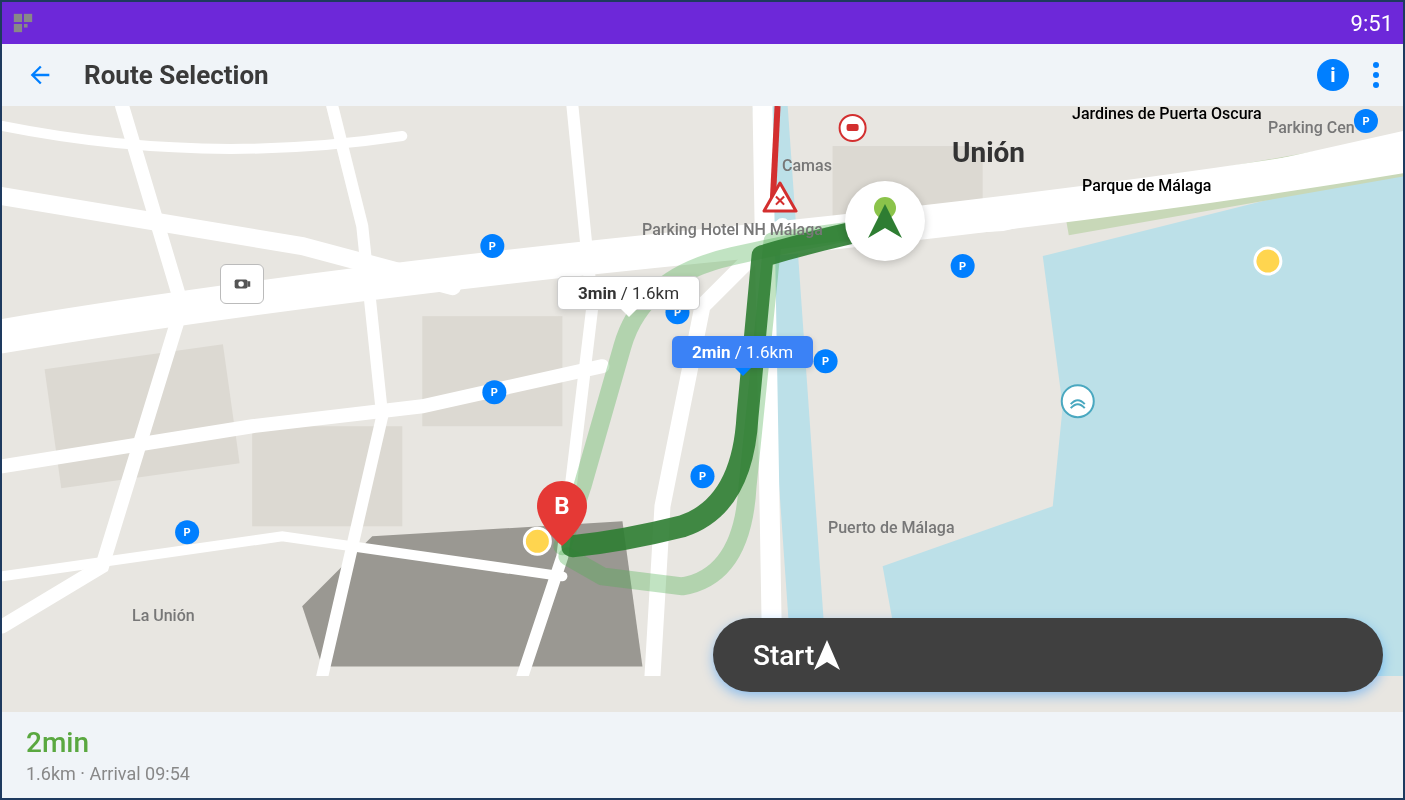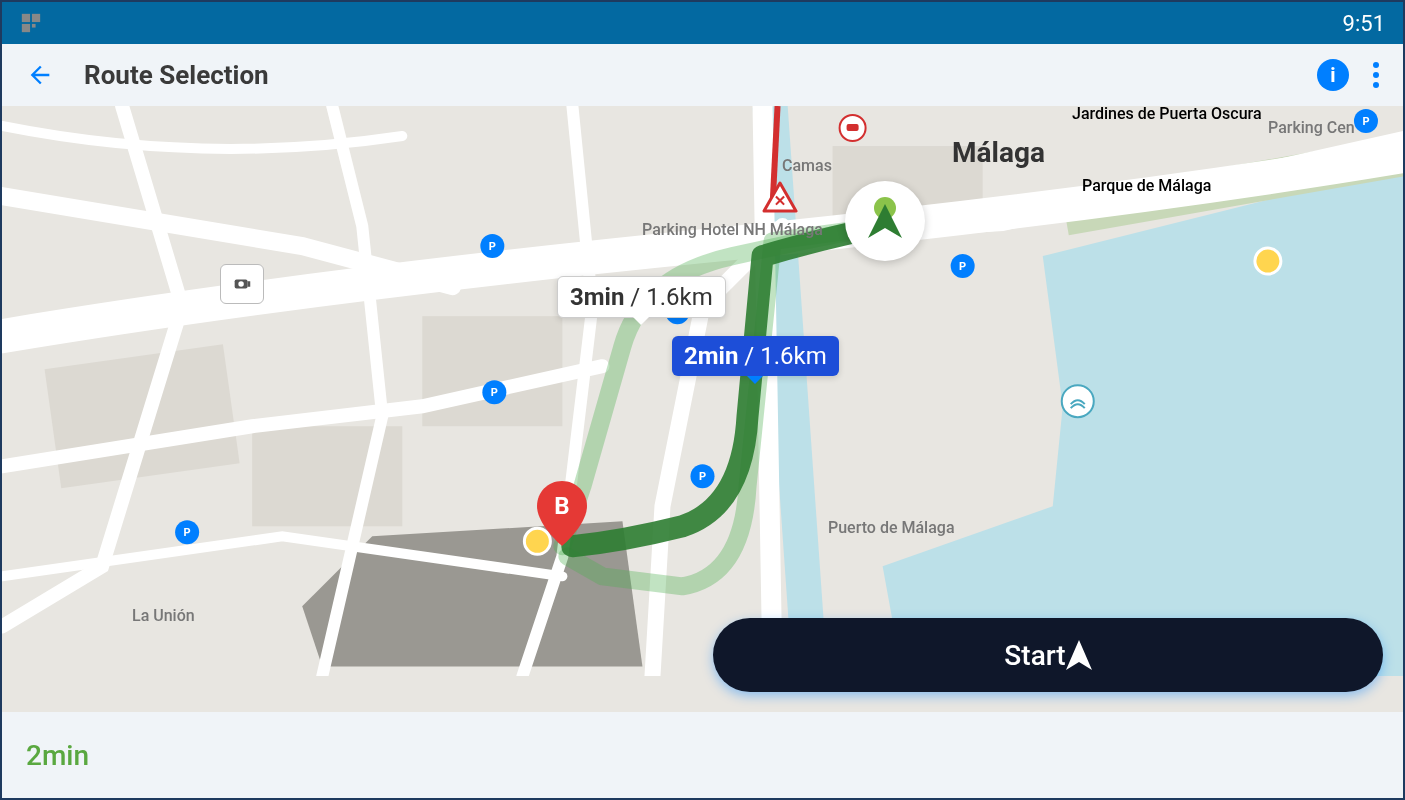--- a/index.html
+++ b/index.html
@@ -1,17 +1,17 @@
 <!DOCTYPE html>
 <html><head>
 <meta charset="utf-8">
 <style>
 *{margin:0;padding:0;box-sizing:border-box;font-family:-apple-system,BlinkMacSystemFont,"Segoe UI",Roboto,sans-serif}
 body{width:1405px;height:800px;background:#0a1929;overflow:hidden;border:2px solid #1e3a5f}
-.status-bar{height:42px;background:#0369a1;display:flex;justify-content:space-between;align-items:center;padding:0 18px;color:#fff}
+.status-bar{height:42px;background:#6d28d9;display:flex;justify-content:space-between;align-items:center;padding:0 10px;color:#fff}
 .status-icon{width:22px;height:22px;display:flex;align-items:center}
 .status-time{font-size:22px;font-weight:400}
 .main{height:calc(100% - 42px);background:#fff;display:flex;flex-direction:column}
 .header{height:62px;background:#f0f4f8;display:flex;align-items:center;padding:0 24px;gap:30px}
 .back-btn{color:#007fff;cursor:pointer;display:flex}
 .title{font-size:26px;font-weight:700;color:#3a3a3a;flex:1}
 .header-right{display:flex;align-items:center;gap:24px}
 .info-btn{width:32px;height:32px;background:#007fff;border-radius:50%;color:#fff;display:flex;align-items:center;justify-content:center;font-size:20px;font-weight:700;cursor:pointer}
 .menu-btn{display:flex;flex-direction:column;gap:4px;cursor:pointer}
 .menu-btn span{width:6px;height:6px;background:#007fff;border-radius:50%}
@@ -23,28 +23,28 @@
 .park{fill:#c8d8b8}
 .route{stroke:#4caf50;fill:none;stroke-linecap:round;stroke-linejoin:round;opacity:0.55}
 .route-main{stroke:#2e7d32;opacity:0.9}
 .route-alt{opacity:0.35}
 .traffic{stroke:#d32f2f;fill:none;stroke-width:6}
 .poi-parking{fill:#007fff}
 .poi-p{fill:#fff;font-size:11px;font-weight:700;text-anchor:middle}
 .label{position:absolute;font-size:16px;color:#777;font-weight:500;white-space:nowrap}
 .label-city{font-size:28px;font-weight:700;color:#333}
 .label-park{color:#000000}
-.route-pill{position:absolute;background:#fff;border:1px solid #ccc;border-radius:6px;padding:6px 12px;font-size:24px;font-weight:400;color:#333;white-space:nowrap;box-shadow:0 2px 6px rgba(0,0,0,.15)}
+.route-pill{position:absolute;background:#fff;border:1px solid #ccc;border-radius:6px;padding:6px 20px;font-size:17px;font-weight:400;color:#333;white-space:nowrap;box-shadow:0 2px 6px rgba(0,0,0,.15)}
 .route-pill b{font-weight:700}
-.route-pill.selected{background:#1d4ed8;color:#fff;border:none}
+.route-pill.selected{background:#3b82f6;color:#fff;border:none}
 .route-pill::after{content:"";position:absolute;bottom:-8px;left:50%;transform:translateX(-50%);border:8px solid transparent;border-top-color:#fff;border-bottom:none}
 .route-pill.selected::after{border-top-color:#007fff}
 .dest-pin{position:absolute;width:50px;height:65px;transform:translate(-50%,-100%)}
 .nav-arrow{position:absolute;width:80px;height:80px;background:#fff;border-radius:50%;display:flex;align-items:center;justify-content:center;box-shadow:0 2px 8px rgba(0,0,0,.2)}
-.start-btn{position:absolute;bottom:20px;right:20px;width:670px;height:74px;background:#0f172a;border-radius:37px;display:flex;align-items:center;justify-content:center;padding:0 40px;cursor:pointer;box-shadow:0 4px 12px rgba(0,127,255,.4)}
+.start-btn{position:absolute;bottom:20px;right:20px;width:670px;height:74px;background:#404040;border-radius:37px;display:flex;align-items:center;justify-content:flex-start;padding:0 40px;cursor:pointer;box-shadow:0 4px 12px rgba(0,127,255,.4)}
 .start-label{color:#fff;font-size:28px;font-weight:500}
 .footer{height:86px;background:#f0f4f8;padding:10px 24px;display:flex;flex-direction:column;justify-content:center;gap:4px}
 .footer-time{font-size:28px;font-weight:500;color:#5aa840}
 .footer-detail{font-size:18px;color:#888}
 .warn-icon{position:absolute}
 .camera-box{position:absolute;width:44px;height:40px;background:#fff;border:1px solid #bbb;border-radius:6px;display:flex;align-items:center;justify-content:center}
 </style>
 </head>
 <body>
 
@@ -180,21 +180,21 @@
       </svg>
     </div>
 
     <div class="dest-pin" style="left:560px;top:440px">
       <svg viewBox="0 0 50 65" width="50" height="65">
         <path d="M 25 0 C 11 0 0 11 0 25 C 0 44 25 65 25 65 C 25 65 50 44 50 25 C 50 11 39 0 25 0 Z" fill="#e53935"></path>
         <text x="25" y="33" text-anchor="middle" fill="#fff" font-size="24" font-weight="700">B</text>
       </svg>
     </div>
 
-    <div class="label label-city" style="left:950px;top:30px">Málaga</div>
+    <div class="label label-city" style="left:950px;top:30px">Unión</div>
     <div class="label" style="left:780px;top:50px">Camas</div>
     <div class="label" style="left:640px;top:114px">Parking Hotel NH Málaga</div>
     <div class="label" style="left:130px;top:500px">La Unión</div>
     <div class="label" style="left:826px;top:412px">Puerto de Málaga</div>
     <div class="label label-park" style="left:1080px;top:70px">Parque de Málaga</div>
     <div class="label label-park" style="left:1070px;top:-2px">Jardines de Puerta Oscura</div>
     <div class="label" style="left:1266px;top:12px">Parking Cen</div>
 
     <div class="route-pill" style="left:555px;top:170px">
       <b>3min</b> / <span>1.6km</span>
@@ -206,14 +206,17 @@
     <div class="start-btn">
       <span class="start-label">Start</span>
       <svg width="26" height="30" viewBox="0 0 26 30">
           <path d="M 13 0 L 26 30 L 13 22 L 0 30 Z" fill="#fff"></path>
         </svg>
     </div>
   </div>
 
   <div class="footer">
     <div class="footer-time">2min</div>
+    <div class="footer-detail">
+      <span>1.6km</span> · <span>Arrival</span> <span>09:54</span>
+    </div>
   </div>
 </div>
 
 </body></html>

